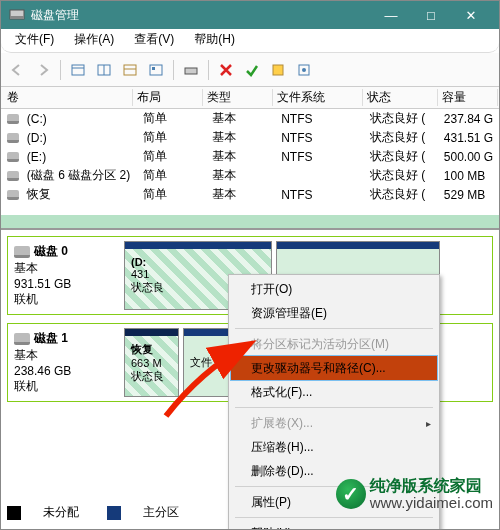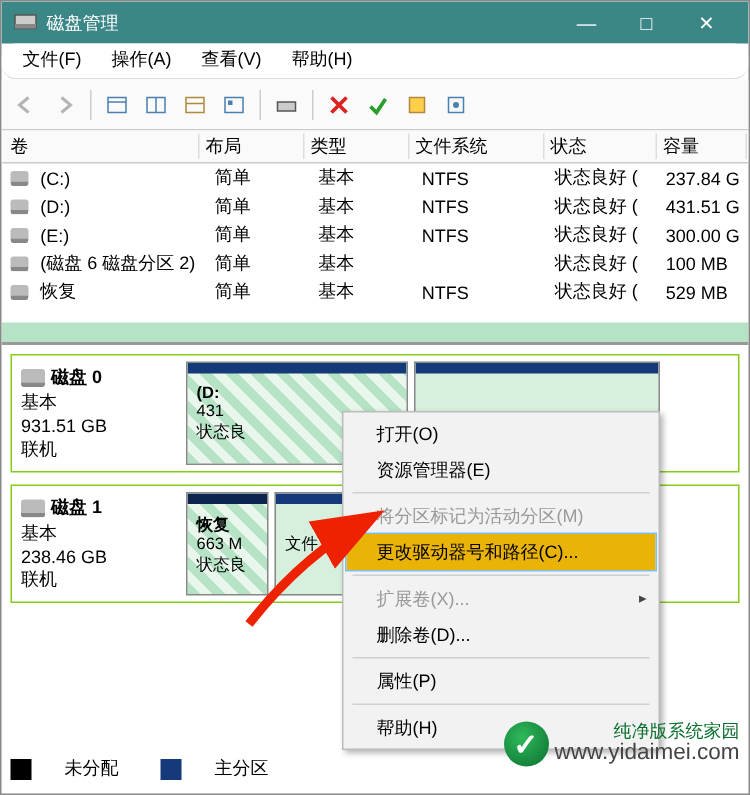--- a/index.html
+++ b/index.html
@@ -41,30 +41,30 @@
   .band.navy { background:#0b2450; }
   .hatch { background:repeating-linear-gradient(45deg,#b6e2c6 0,#b6e2c6 6px,#e8f6ec 6px,#e8f6ec 12px); }
   .plain-green { background:#d7efdd; }
 
   .legend { position:absolute; left:6px; bottom:8px; display:flex; align-items:center; gap:22px; font-size:12px; }
   .legend .sw { width:14px; height:14px; display:inline-block; }
 
   .ctxmenu { position:absolute; left:227px; top:273px; width:212px; background:#f2f2f2; border:1px solid #bcbcbc; box-shadow:2px 2px 4px rgba(0,0,0,.3); padding:2px; z-index:20; }
   .ctxmenu .mi { height:24px; display:flex; align-items:center; padding:0 20px; white-space:nowrap; cursor:default; position:relative; }
   .ctxmenu .mi.disabled { color:#9a9a9a; }
-  .ctxmenu .mi.highlight { background:#eab308; outline:1px solid #7cc0f0; }
+  .ctxmenu .mi.highlight { background:#c2410c; outline:1px solid #7cc0f0; }
   .ctxmenu .msep { height:1px; background:#d0d0d0; margin:3px 4px; }
   .ctxmenu .mi .sub { position:absolute; right:6px; font-size:10px; color:#444; }
 
   .arrow-svg { position:absolute; left:150px; top:330px; z-index:25; pointer-events:none; }
 
   .watermark { position:absolute; right:6px; bottom:18px; display:flex; align-items:center; gap:4px; font-size:12px; color:#0a6f30; z-index:30; }
   .watermark .badge { width:30px; height:30px; border-radius:50%; background:radial-gradient(circle at 40% 35%, #2fb95a, #0a6f30); display:flex; align-items:center; justify-content:center; color:#fff; font-size:20px; font-weight:bold; }
   .wm-text { display:flex; flex-direction:column; line-height:1.1; }
-  .wm-text .wm1 { font-weight:normal; font-size:12px;text-align:right; }
+  .wm-text .wm1 { font-weight:bold; font-size:16px; }
   .wm-text .wm2 { font-size:15px; color:#444; }
 </style>
 </head>
 <body>
 
 <div class="titlebar">
   <span class="icon">
     <svg width="16" height="16">
         <rect x="1" y="4" width="14" height="9" fill="#ccc" stroke="#555"></rect>
         <rect x="1" y="10" width="14" height="3" fill="#888"></rect>
@@ -177,21 +177,21 @@
         <div class="col-seg c-status">状态良好 (</div>
         <div class="col-seg c-cap">431.51 G</div>
       </div>
       <div class="vol-row">
         <span class="vol-icon"></span>
         <div class="col-seg c-name" style="width:118px">(E:)</div>
         <div class="col-seg c-layout">简单</div>
         <div class="col-seg c-type">基本</div>
         <div class="col-seg c-fs">NTFS</div>
         <div class="col-seg c-status">状态良好 (</div>
-        <div class="col-seg c-cap">300.00 G</div>
+        <div class="col-seg c-cap">500.00 G</div>
       </div>
       <div class="vol-row">
         <span class="vol-icon"></span>
         <div class="col-seg c-name" style="width:118px">(磁盘 6 磁盘分区 2)</div>
         <div class="col-seg c-layout">简单</div>
         <div class="col-seg c-type">基本</div>
         <div class="col-seg c-fs"></div>
         <div class="col-seg c-status">状态良好 (</div>
         <div class="col-seg c-cap">100 MB</div>
       </div>
@@ -257,25 +257,27 @@
       </div>
     </div>
 </div>
 
 <div class="ctxmenu">
   <div class="mi">打开(O)</div>
   <div class="mi">资源管理器(E)</div>
   <div class="msep"></div>
   <div class="mi disabled">将分区标记为活动分区(M)</div>
   <div class="mi highlight">更改驱动器号和路径(C)...</div>
+  <div class="mi">格式化(F)...</div>
   <div class="msep"></div>
   <div class="mi disabled">
       <span>扩展卷(X)...</span>
       <span class="sub">▸</span>
     </div>
+  <div class="mi">压缩卷(H)...</div>
   <div class="mi">删除卷(D)...</div>
   <div class="msep"></div>
   <div class="mi">属性(P)</div>
   <div class="msep"></div>
   <div class="mi">帮助(H)</div>
 </div>
 
 <svg class="arrow-svg" width="120" height="90">
   <defs>
       <marker id="ah" markerWidth="8" markerHeight="8" refX="6" refY="3" orient="auto">

